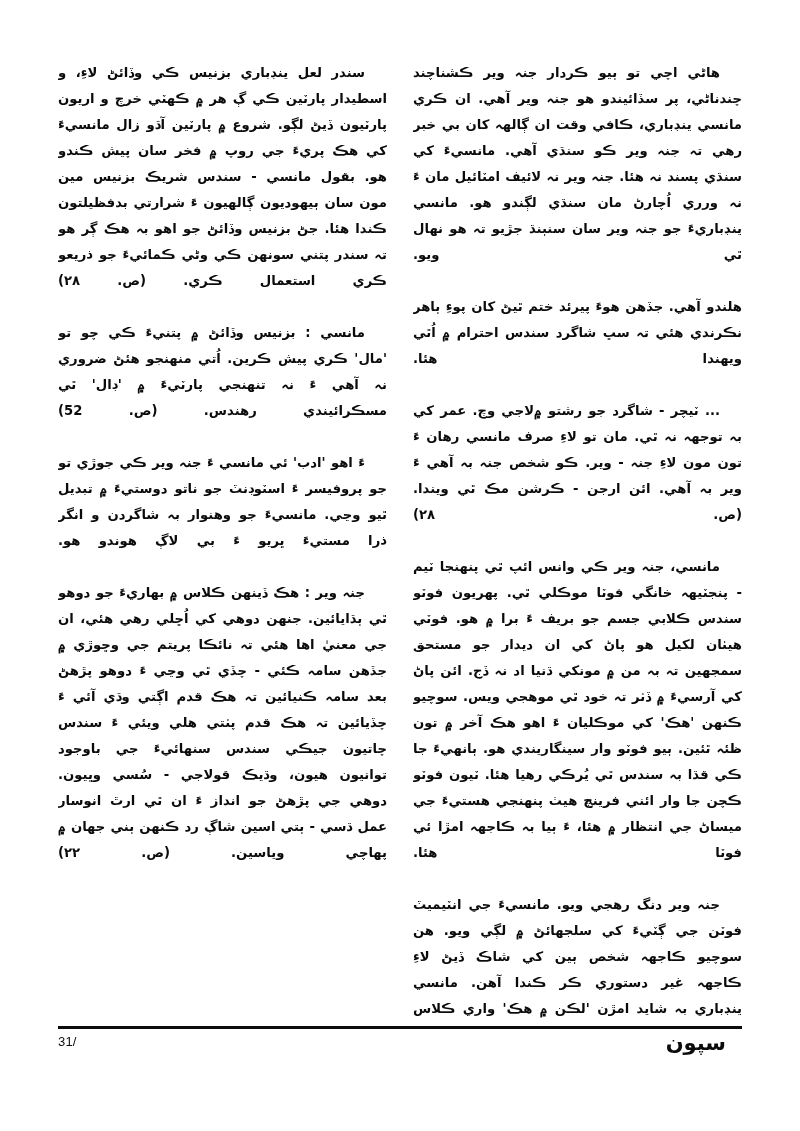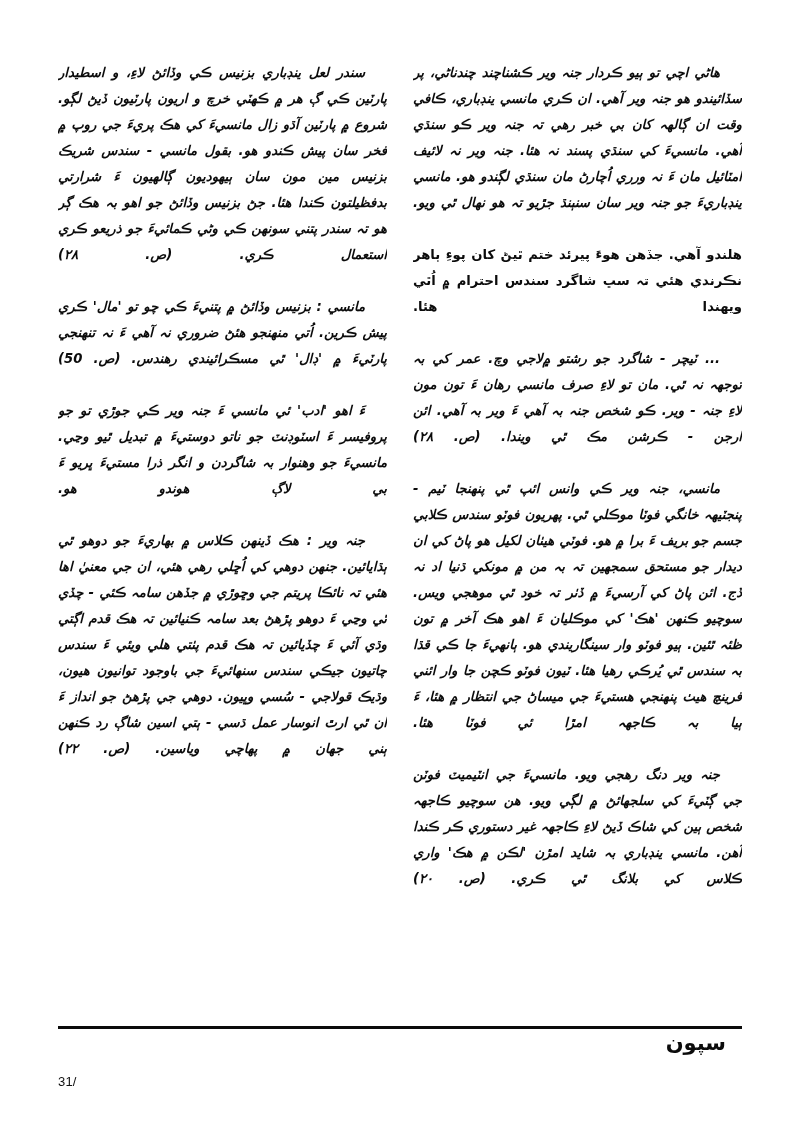--- a/index.html
+++ b/index.html
@@ -50,21 +50,21 @@
   .column.col-right { width: 333px; }
   .column.col-left  { width: 327px; }
 
   
   p.para {
     margin: 0;
     padding: 0;
     text-align: justify;
     font-weight: 700;
   }
-  p.para.indent  { text-indent: 22px; font-style: italic; }
+  p.para.indent  { text-indent: 22px; }
   p.para.noindent{ text-indent: 0; }
   
   p.para.stretch:after {
     content: "";
     display: inline-block;
     width: 100%;
   }
 
   
   .footer {
@@ -85,21 +85,20 @@
   .footer-page {
     position: absolute;
     top: 8px;
     left: 0;
     direction: ltr;
     font-family: "Liberation Sans", "DejaVu Sans", sans-serif;
     font-size: 13px;
     font-weight: 400;
     letter-spacing: 0.2px;
     color: #111;
-    margin-top: 40px;
   }
   .footer-title {
     position: absolute;
     top: 4px;
     right: 16px;
     direction: rtl;
     font-size: 21px;
     font-weight: 700;
     line-height: 26px;
     color: #0b0b0b;
@@ -116,21 +115,21 @@
       <p class="para indent stretch">هاڻي اچي تو ٻيو ڪردار جنہ وير ڪشناچند چندناڻي، پر سڏائيندو هو جنہ وير آهي. ان ڪري مانسي ينڊباري، ڪافي وقت ان ڳالهہ کان بي خبر رهي تہ جنہ وير ڪو سنڌي آهي. مانسيءَ کي سنڌي پسند نہ هئا. جنہ وير نہ لائيف امٽائيل مان ءَ نہ ورري اُچارڻ مان سنڌي لڳندو هو. مانسي ينڊباريءَ جو جنہ وير سان سنٻنڌ جڙيو تہ هو نهال ٿي ويو.</p>
       <p class="para noindent stretch">هلندو آهي. جڏهن هوءَ پيرئد ختم ٿيڻ کان پوءِ ٻاهر نڪرندي هئي تہ سڀ شاگرد سندس احترام ۾ اُٿي ويهندا هئا.</p>
       <p class="para indent stretch">... ٽيچر - شاگرد جو رشتو ۾لاجي وچ. عمر کي بہ توجهہ نہ ٿي. مان تو لاءِ صرف مانسي رهان ءَ تون مون لاءِ جنہ - وير. ڪو شخص جنہ بہ آهي ءَ وير بہ آهي. ائن ارجن - ڪرشن مڪ ٿي ويندا. (ص. ٢٨)</p>
       <p class="para indent stretch">مانسي، جنہ وير ڪي وانس ائپ ٿي پنهنجا ٽيم - پنجٽيهہ خانگي فوٽا موڪلي ٿي. پهريون فوٽو سندس ڪلابي جسم جو بريف ءَ برا ۾ هو. فوٽي هيٺان لکيل هو پاڻ کي ان ديدار جو مستحق سمجهين تہ بہ من ۾ مونکي ڌنيا اد نہ ڏج. ائن پاڻ کي آرسيءَ ۾ ڏٺر تہ خود ٿي موهجي ويس. سوچيو ڪنهن 'هڪ' کي موڪليان ءَ اهو هڪ آخر ۾ تون ظئہ ٿئين. ٻيو فوٽو وار سينگاريندي هو. ٻانهيءَ جا ڪي قڌا بہ سندس ٿي يُرڪي رهيا هئا. ٽيون فوٽو ڪچن جا وار ائني فرينچ هيٺ پنهنجي هستيءَ جي ميساڻ جي انتظار ۾ هئا، ءَ ٻيا بہ ڪاجهہ امڙا ئي فوٽا هئا.</p>
       <p class="para indent stretch">جنہ وير دنگ رهجي ويو. مانسيءَ جي انٽيميٽ فوٽن جي ڳٽيءَ کي سلجهائڻ ۾ لڳي ويو. هن سوچيو ڪاجهہ شخص ٻين کي شاڪ ڏيڻ لاءِ ڪاجهہ غير دستوري ڪر ڪندا آهن. مانسي ينڊباري بہ شايد امڙن 'لڪن ۾ هڪ' واري ڪلاس کي بلانگ ٿي ڪري. (ص. ٢٠)</p>
 
     </div>
 
     <div class="column col-left">
       <p class="para indent stretch">سندر لعل ينڊباري بزنيس ڪي وڏائڻ لاءِ، و اسطيدار پارٽين ڪي ڳ هر ۾ ڪهٽي خرچ و اريون پارٽيون ڏيڻ لڳو. شروع ۾ پارٽين آڌو زال مانسيءَ کي هڪ پريءَ جي روپ ۾ فخر سان پيش ڪندو هو. بقول مانسي - سندس شريڪ بزنيس مين مون سان ٻيهوديون ڳالهيون ءَ شرارتي بدفظيلتون ڪندا هئا. جڻ بزنيس وڏائڻ جو اهو بہ هڪ ڳر هو تہ سندر پتني سونهن ڪي وڻي ڪمائيءَ جو ذريعو ڪري استعمال ڪري. (ص. ٢٨)</p>
-      <p class="para indent stretch">مانسي : بزنيس وڏائڻ ۾ پتنيءَ ڪي چو تو 'مال' ڪري پيش ڪرين. اُتي منهنجو هئڻ ضروري نہ آهي ءَ نہ تنهنجي پارٽيءَ ۾ 'ڊال' ٿي مسڪرائيندي رهندس. (ص. 50)</p>
+      <p class="para indent stretch">مانسي : بزنيس وڏائڻ ۾ پتنيءَ ڪي چو تو 'مال' ڪري پيش ڪرين. اُتي منهنجو هئڻ ضروري نہ آهي ءَ نہ تنهنجي پارٽيءَ ۾ 'ڊال' ٿي مسڪرائيندي رهندس. (ص. 52)</p>
       <p class="para indent stretch">ءَ اهو 'ادب' ئي مانسي ءَ جنہ وير ڪي جوڙي تو جو پروفيسر ءَ اسٽوڊنٽ جو ناتو دوستيءَ ۾ تبديل ٿيو وڃي. مانسيءَ جو وهنوار بہ شاگردن و انگر ذرا مستيءَ ڀريو ءَ بي لاڳ هوندو هو.</p>
       <p class="para indent stretch">جنہ وير : هڪ ڏينهن ڪلاس ۾ بهاريءَ جو دوهو ٿي ٻڌايائين. جنهن دوهي کي اُڇلي رهي هئي، ان جي معنيٰ اها هئي تہ نائڪا پريتم جي وڇوڙي ۾ جڏهن سامہ ڪئي - چڏي ٿي وڃي ءَ دوهو پڙهڻ بعد سامہ ڪنيائين تہ هڪ قدم اڳتي وڌي آئي ءَ چڏيائين تہ هڪ قدم پٺتي هلي ويئي ءَ سندس چاتيون جيڪي سندس سنهائيءَ جي باوجود توانيون هيون، وڌيڪ قولاجي - سُسي وڀيون. دوهي جي پڙهڻ جو انداز ءَ ان ٿي ارٿ انوسار عمل ڌسي - ٻتي اسين شاڳ رد ڪنهن ٻني جهان ۾ پهاچي وياسين. (ص. ٢٢)</p>
 
     </div>
 
   </div>
 
   <div class="footer">
     <div class="footer-rule"></div>
     <div class="footer-page">31/</div>

